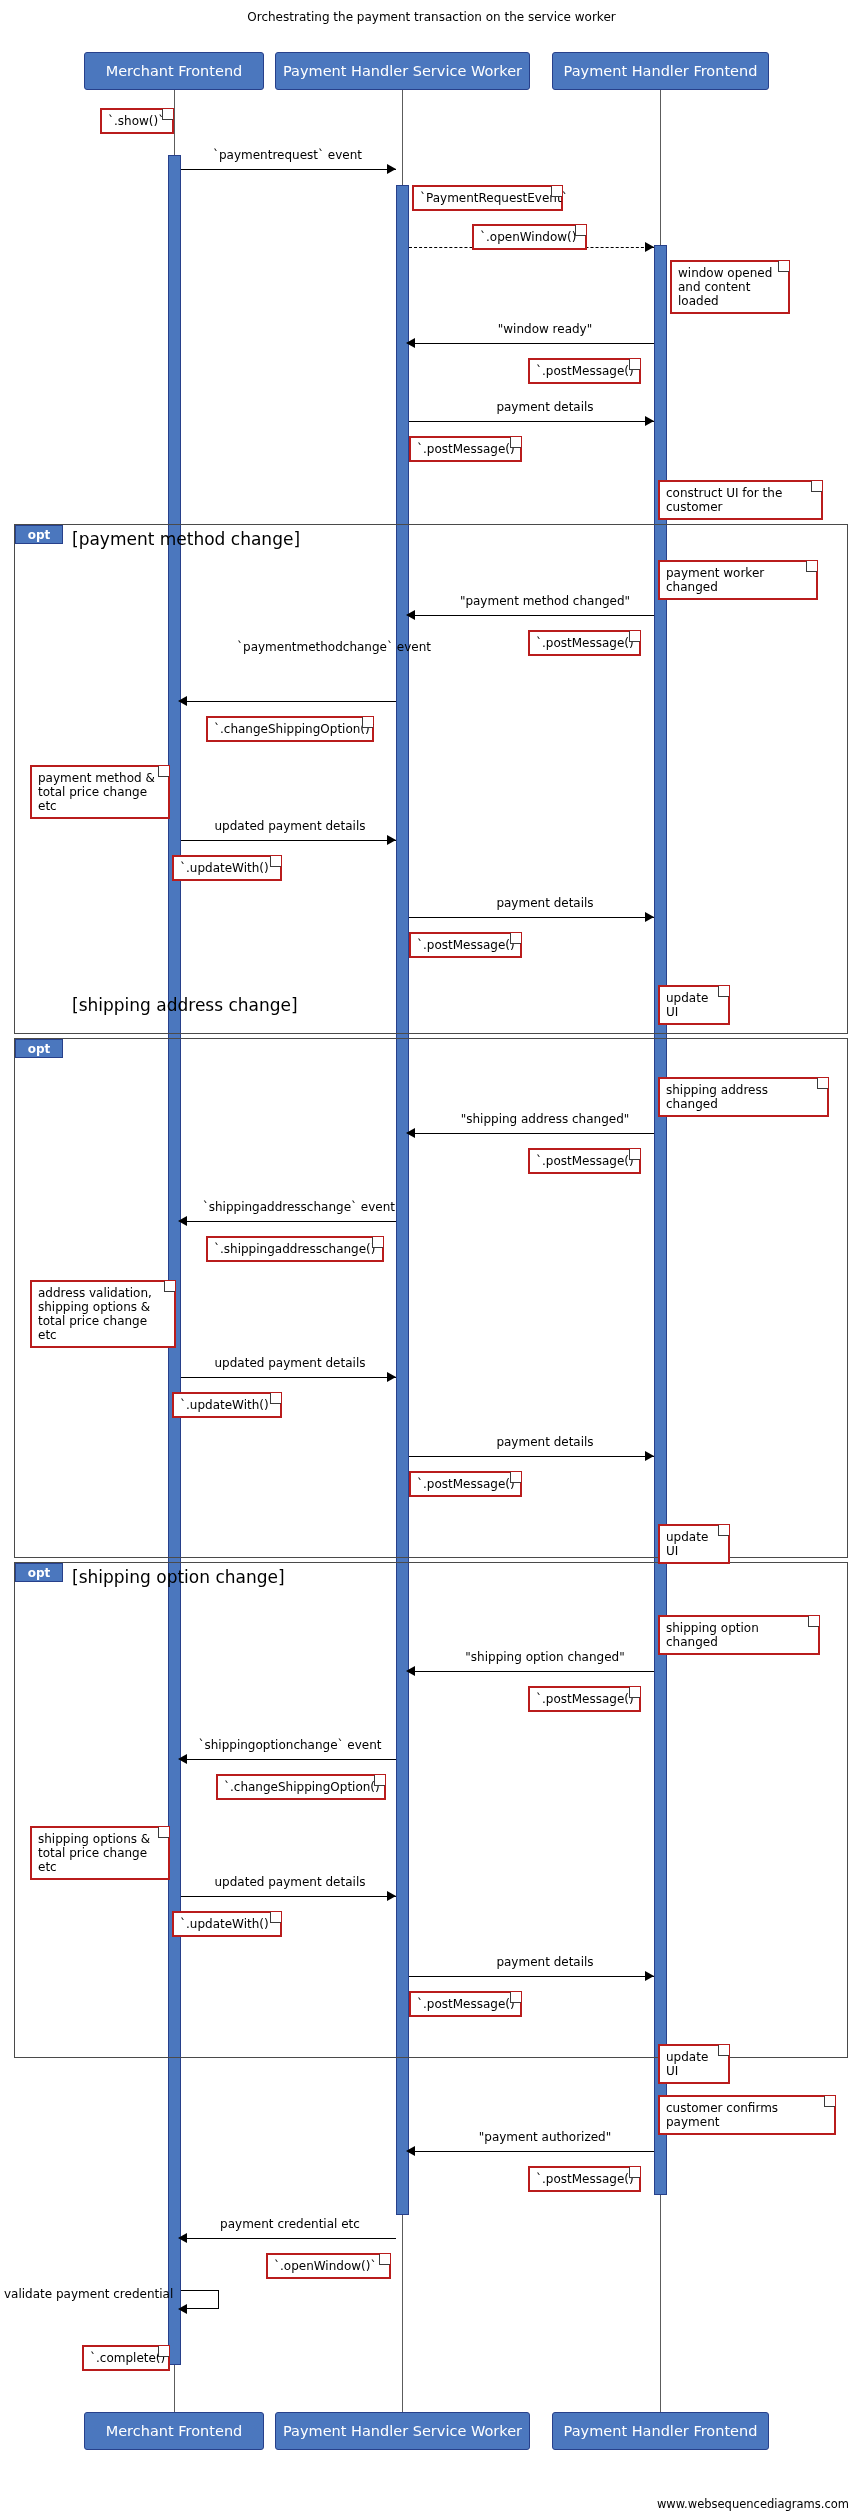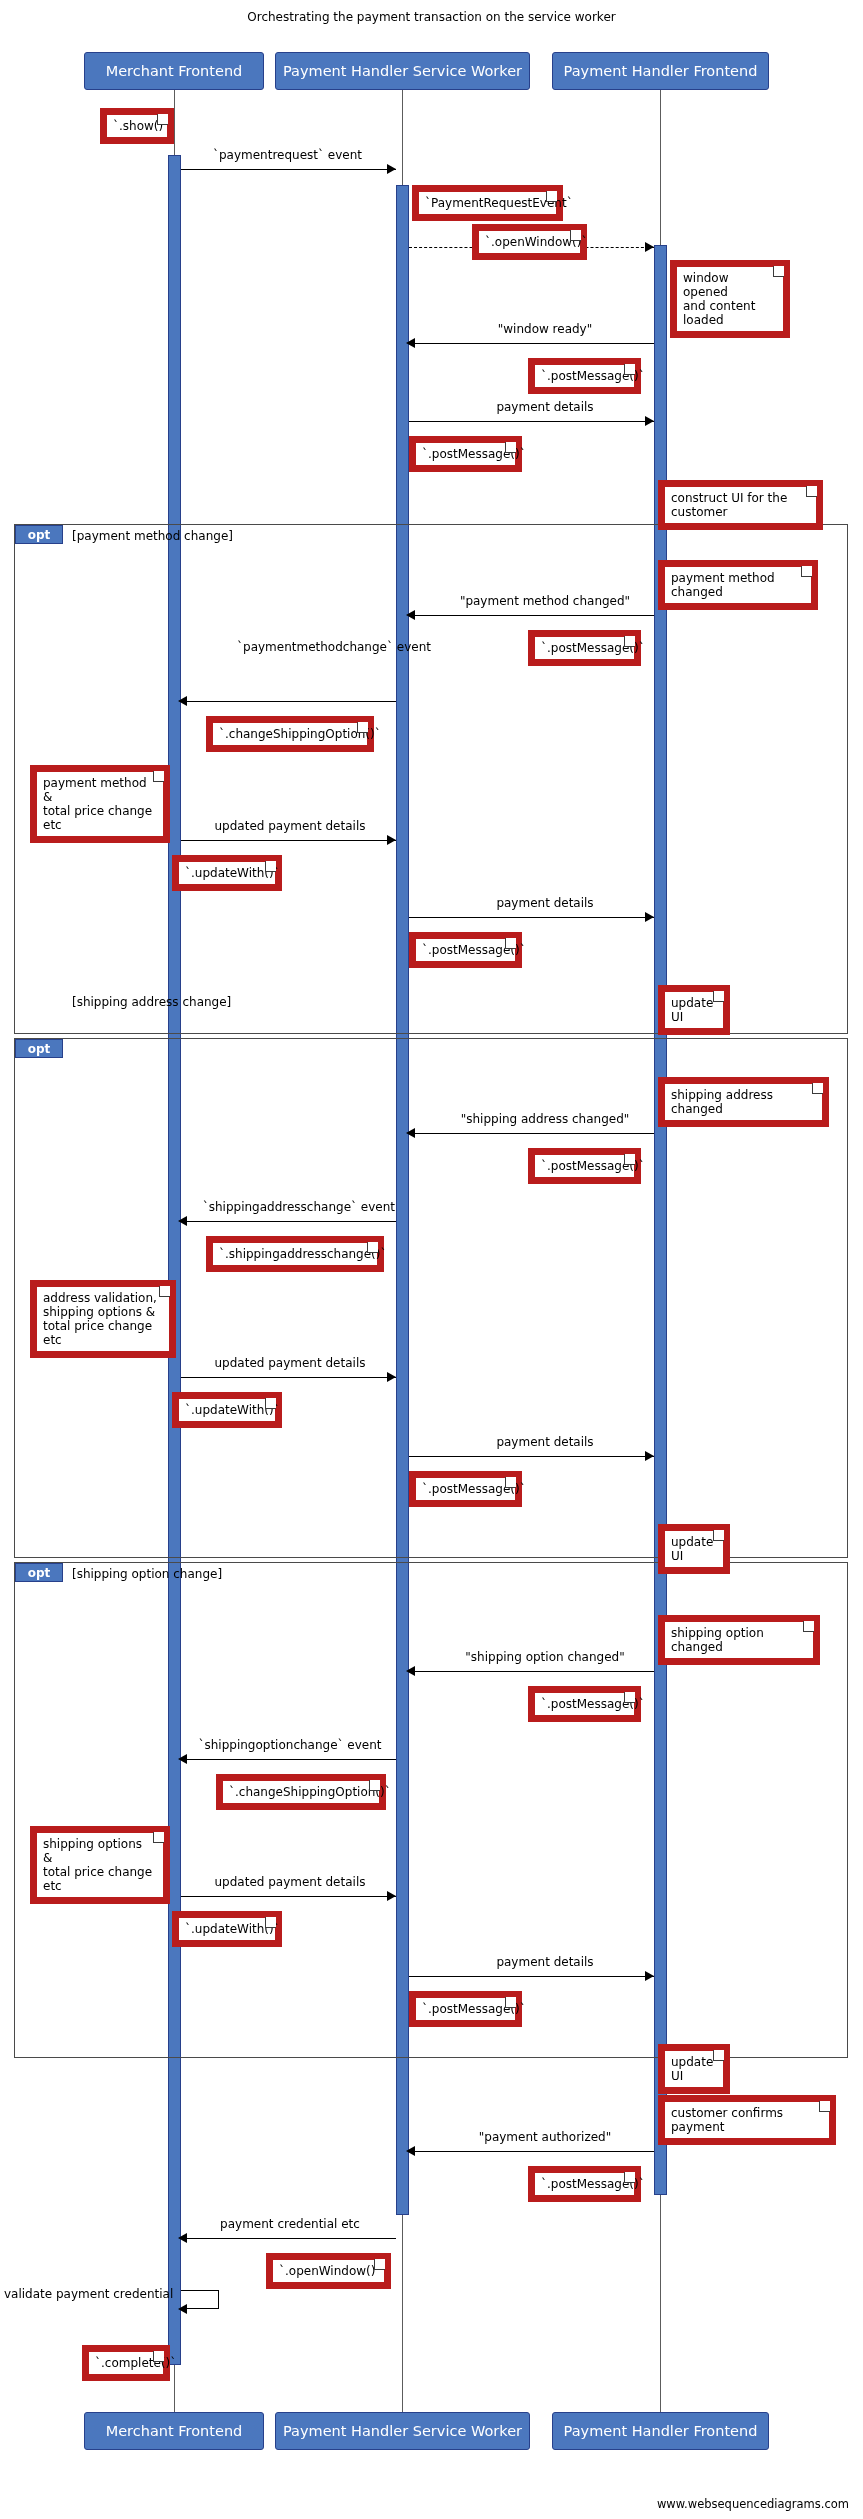--- a/index.html
+++ b/index.html
@@ -39,21 +39,21 @@
   
   .activation {
     position:absolute; width:13px; background:#4b77be;
     border:1px solid #27408b;
   }
 
   
   .note {
     position:absolute;
     background:#ffffff;
-    border:7px solid #b91c1c;
+    border:2px solid #b91c1c;
     font-size:12px;
     color:#000;
     padding:4px 10px 4px 6px;
     line-height:14px;
     white-space:pre-line;
   }
   .note:after {
     content:"";
     position:absolute;
     right:0; top:0;
@@ -120,21 +120,21 @@
     background:#4b77be;
     border:1px solid #27408b;
     color:#fff;
     font-size:12px;
     font-weight:bold;
     padding:2px 0;
     width:48px; height:19px;
     display:flex; align-items:center; justify-content:center;
   }
   .frag-cond {
-    position:absolute; font-size:12px; color:#000; font-weight:normal;
+    position:absolute; font-size:17px; color:#000; font-weight:normal;
   }
 
   .footer-credit {
     position:absolute; right:14px; bottom:8px;
     font-size:11.5px; color:#000;
   }
 </style>
 </head>
 <body>
 
@@ -190,21 +190,21 @@
   <div class="arrow-head left" style="left:406px; top:338px;"></div>
   <div class="note" style="left:528px; top:358px; width:113px;">`.postMessage()`</div>
 
   <div class="arrow-label" style="left:430px; top:400px; width:230px;">payment details</div>
   <div class="arrow-line" style="left:409px; top:421px; width:245px;"></div>
   <div class="arrow-head right" style="left:645px; top:416px;"></div>
   <div class="note" style="left:409px; top:436px; width:113px;">`.postMessage()`</div>
 
   <div class="note" style="left:658px; top:480px; width:165px;">construct UI for the customer</div>
 
-  <div class="note" style="left:658px; top:560px; width:160px;">payment method changed</div>
+  <div class="note" style="left:658px; top:560px; width:160px;">payment worker changed</div>
 
   <div class="arrow-label" style="left:430px; top:594px; width:230px;">"payment method changed"</div>
   <div class="arrow-line" style="left:409px; top:615px; width:245px;"></div>
   <div class="arrow-head left" style="left:406px; top:610px;"></div>
   <div class="note" style="left:528px; top:630px; width:113px;">`.postMessage()`</div>
 
   <div class="arrow-label" style="left:185px; top:640px; width:210px;margin-left:44px;">`paymentmethodchange` event</div>
   <div class="arrow-line" style="left:181px; top:701px; width:215px;"></div>
   <div class="arrow-head left" style="left:178px; top:696px;"></div>
   <div class="note" style="left:206px; top:716px; width:168px;">`.changeShippingOption()`</div>

